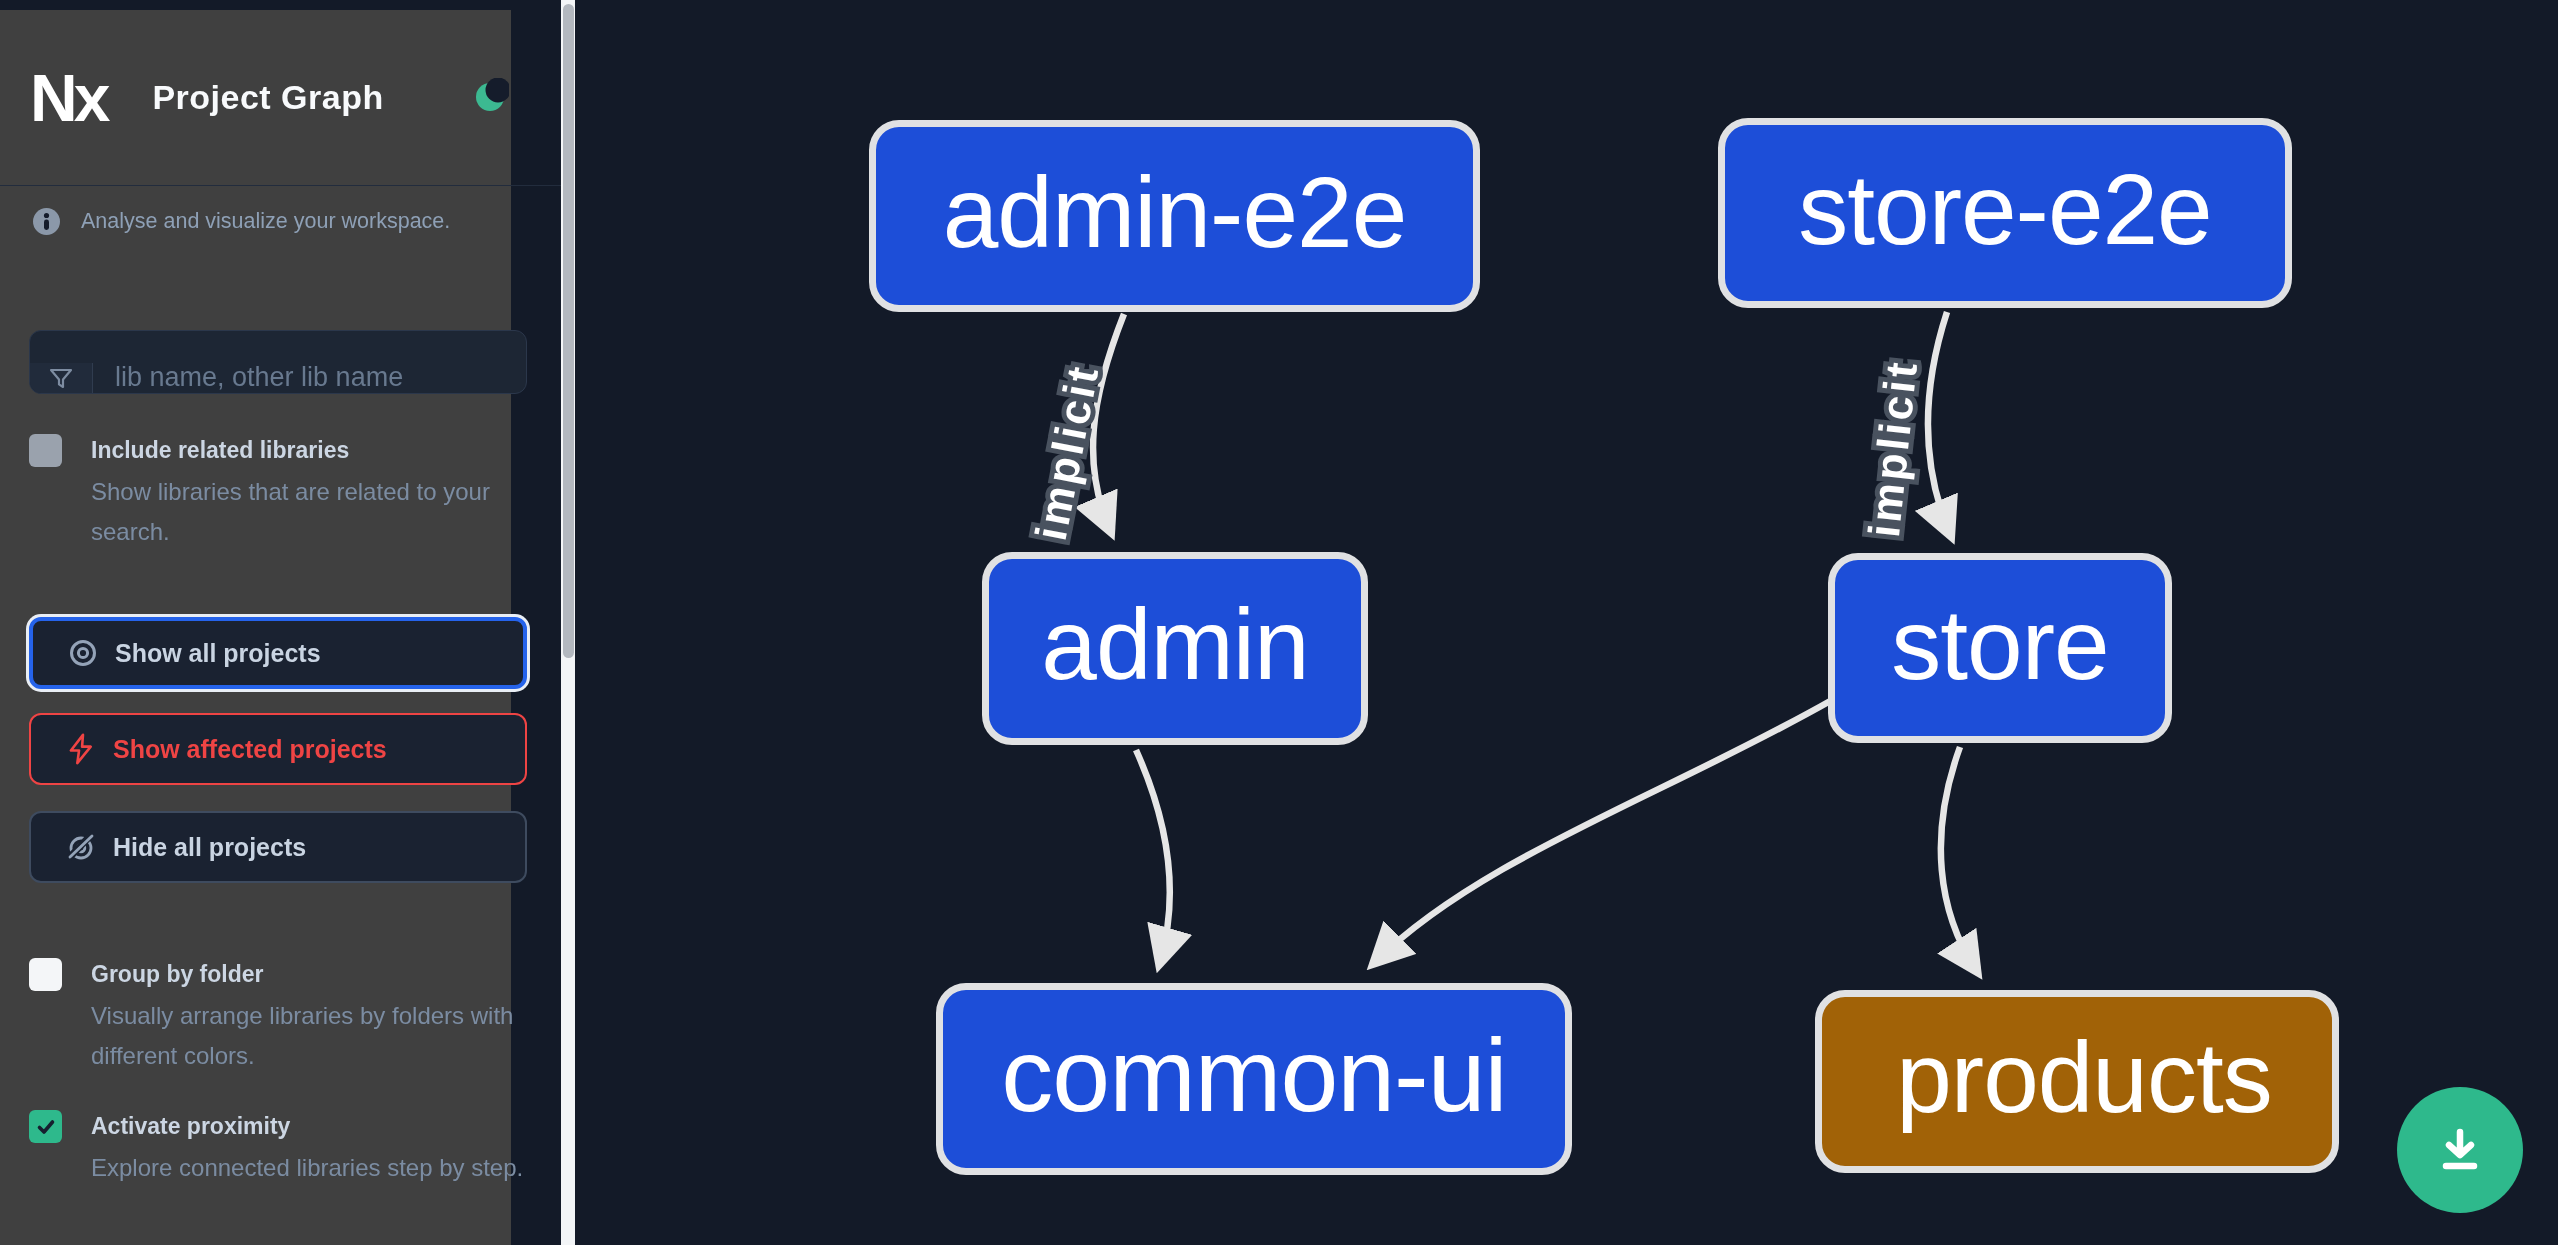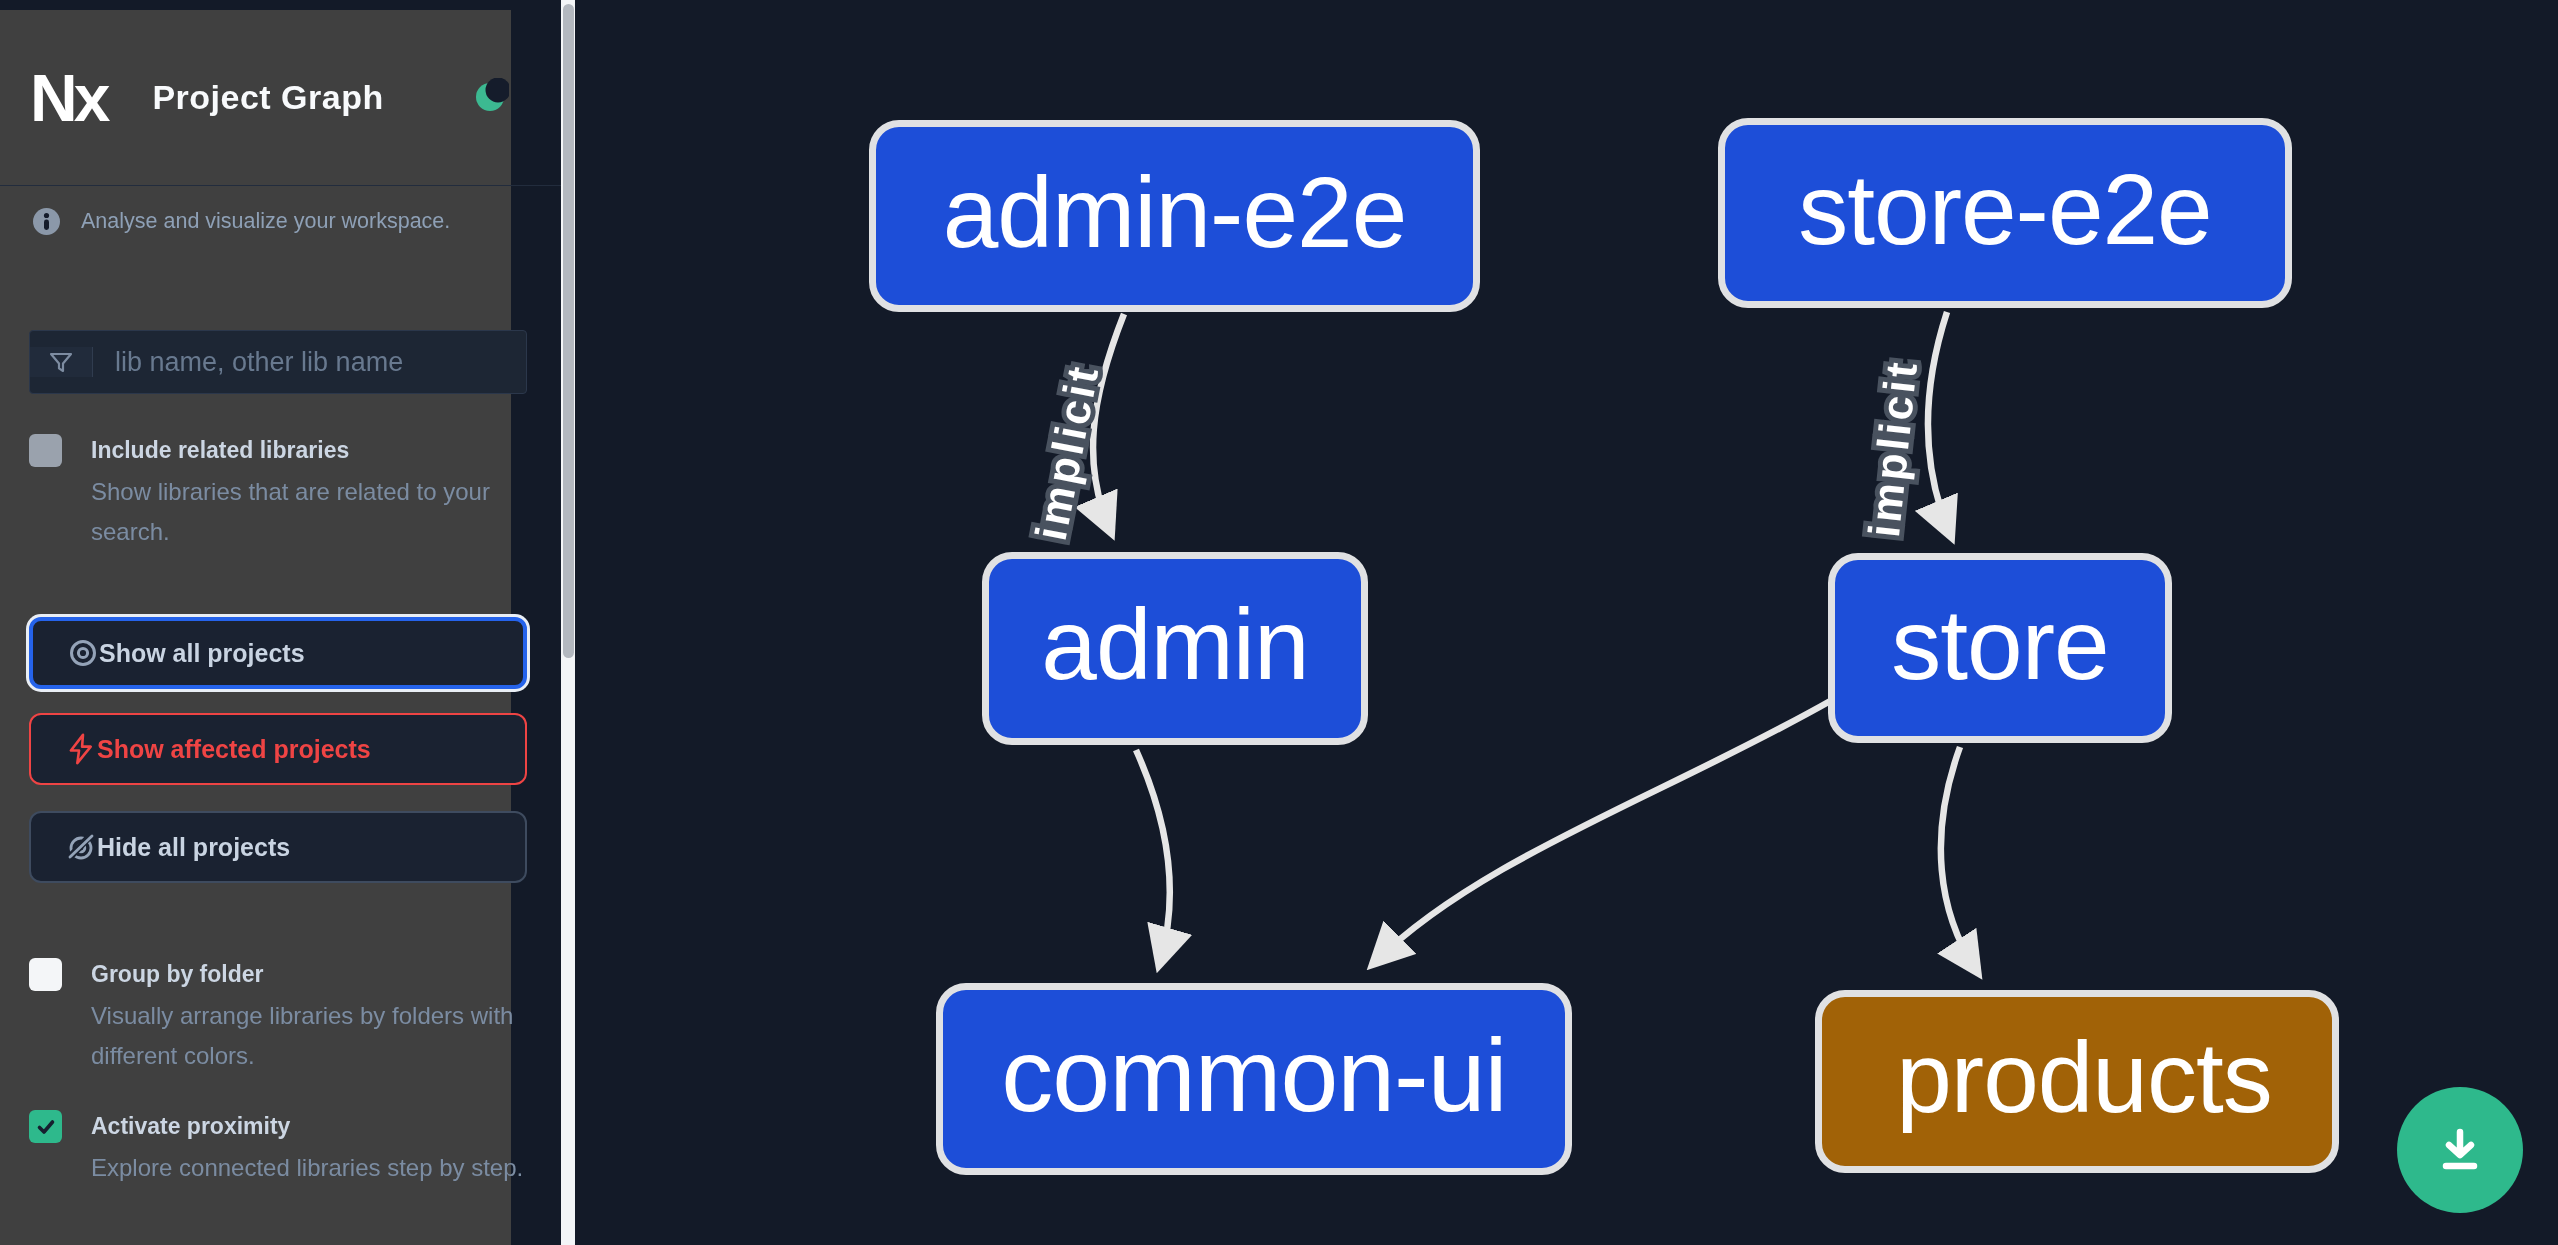--- a/index.html
+++ b/index.html
@@ -15,42 +15,42 @@
   .logo { font-size:66px; font-weight:800; color:#ffffff; letter-spacing:-4px;
           margin-left:30px; font-style:normal; }
   .sb-title { color:#f8fafc; font-size:34px; font-weight:600; margin-left:46px; letter-spacing:0.5px; }
   .moon { position:absolute; right:52px; top:68px; width:36px; height:36px; cursor:pointer; }
 
   .info-row { position:absolute; left:33px; top:198px; display:flex; align-items:center; gap:21px; width:500px; }
   .info-icon { width:27px; height:27px; flex:0 0 27px; }
   .info-text { color:#8ea0b6; font-size:21.5px; }
 
   .search { position:absolute; left:29px; top:320px; width:498px; height:64px;
-            background:#1d2634; border:1px solid #2b374b; border-radius:4px;
-            display:flex; align-items:center; overflow:hidden; }
+            background:#1d2634; border:1px solid #2b374b; border-radius:12px;
+            display:flex; align-items:flex-end; overflow:hidden; }
   .search-icon-cell { width:63px; display:flex; align-items:center; justify-content:center;
                       background:#212b3b; border-right:1px solid #303c4f; }
   .search input { flex:1; background:transparent; border:none; outline:none;
                   color:#e2e8f0; font-size:27px; padding:0 22px;
                   font-family:"Liberation Sans","DejaVu Sans",sans-serif; }
   .search input::placeholder { color:#68798f; }
 
   .cb-row { position:absolute; left:29px; width:500px; }
   .cb-box { position:absolute; left:0; top:0; width:33px; height:33px; border-radius:6px; cursor:pointer; }
   .cb-gray  { background:#9aa2ad; }
   .cb-white { background:#f4f6f8; }
   .cb-green { background:#2eb98c; display:flex; align-items:center; justify-content:center; }
   .cb-text { margin-left:62px; }
   .cb-label { color:#ccd6e3; font-size:23px; font-weight:700; line-height:33px; cursor:pointer; }
   .cb-desc { color:#7b8ca2; font-size:24px; line-height:40px; margin-top:5px; width:436px; }
 
   .sb-btn { position:absolute; left:29px; width:498px; height:72px; border-radius:12px;
             background:#1a2231; display:flex; align-items:center; cursor:pointer; }
   .sb-btn .icon { margin-left:34px; width:32px; height:32px; display:flex; align-items:center; justify-content:center; }
-  .sb-btn .lbl { margin-left:0; font-size:25px; font-weight:600; color:#c9d4e2; }
+  .sb-btn .lbl { margin-left:16px; font-size:25px; font-weight:600; color:#c9d4e2; }
   .btn-focused { border:4px solid #2563eb; box-shadow:0 0 0 3px #e9eef5; }
   .btn-affected { border:2px solid #ef4444; }
   .btn-affected .lbl { color:#ef4444; }
   .btn-plain { border:2px solid #3e4b5f; }
 
   .stepper { position:absolute; left:114px; top:1238px; width:327px; height:20px;
              background:#1a2332; border:2px solid #4d5a6e; border-bottom:none;
              border-radius:12px 12px 0 0; }
   .stepper .sep { position:absolute; top:0; width:2px; height:18px; background:#4d5a6e; }
 

